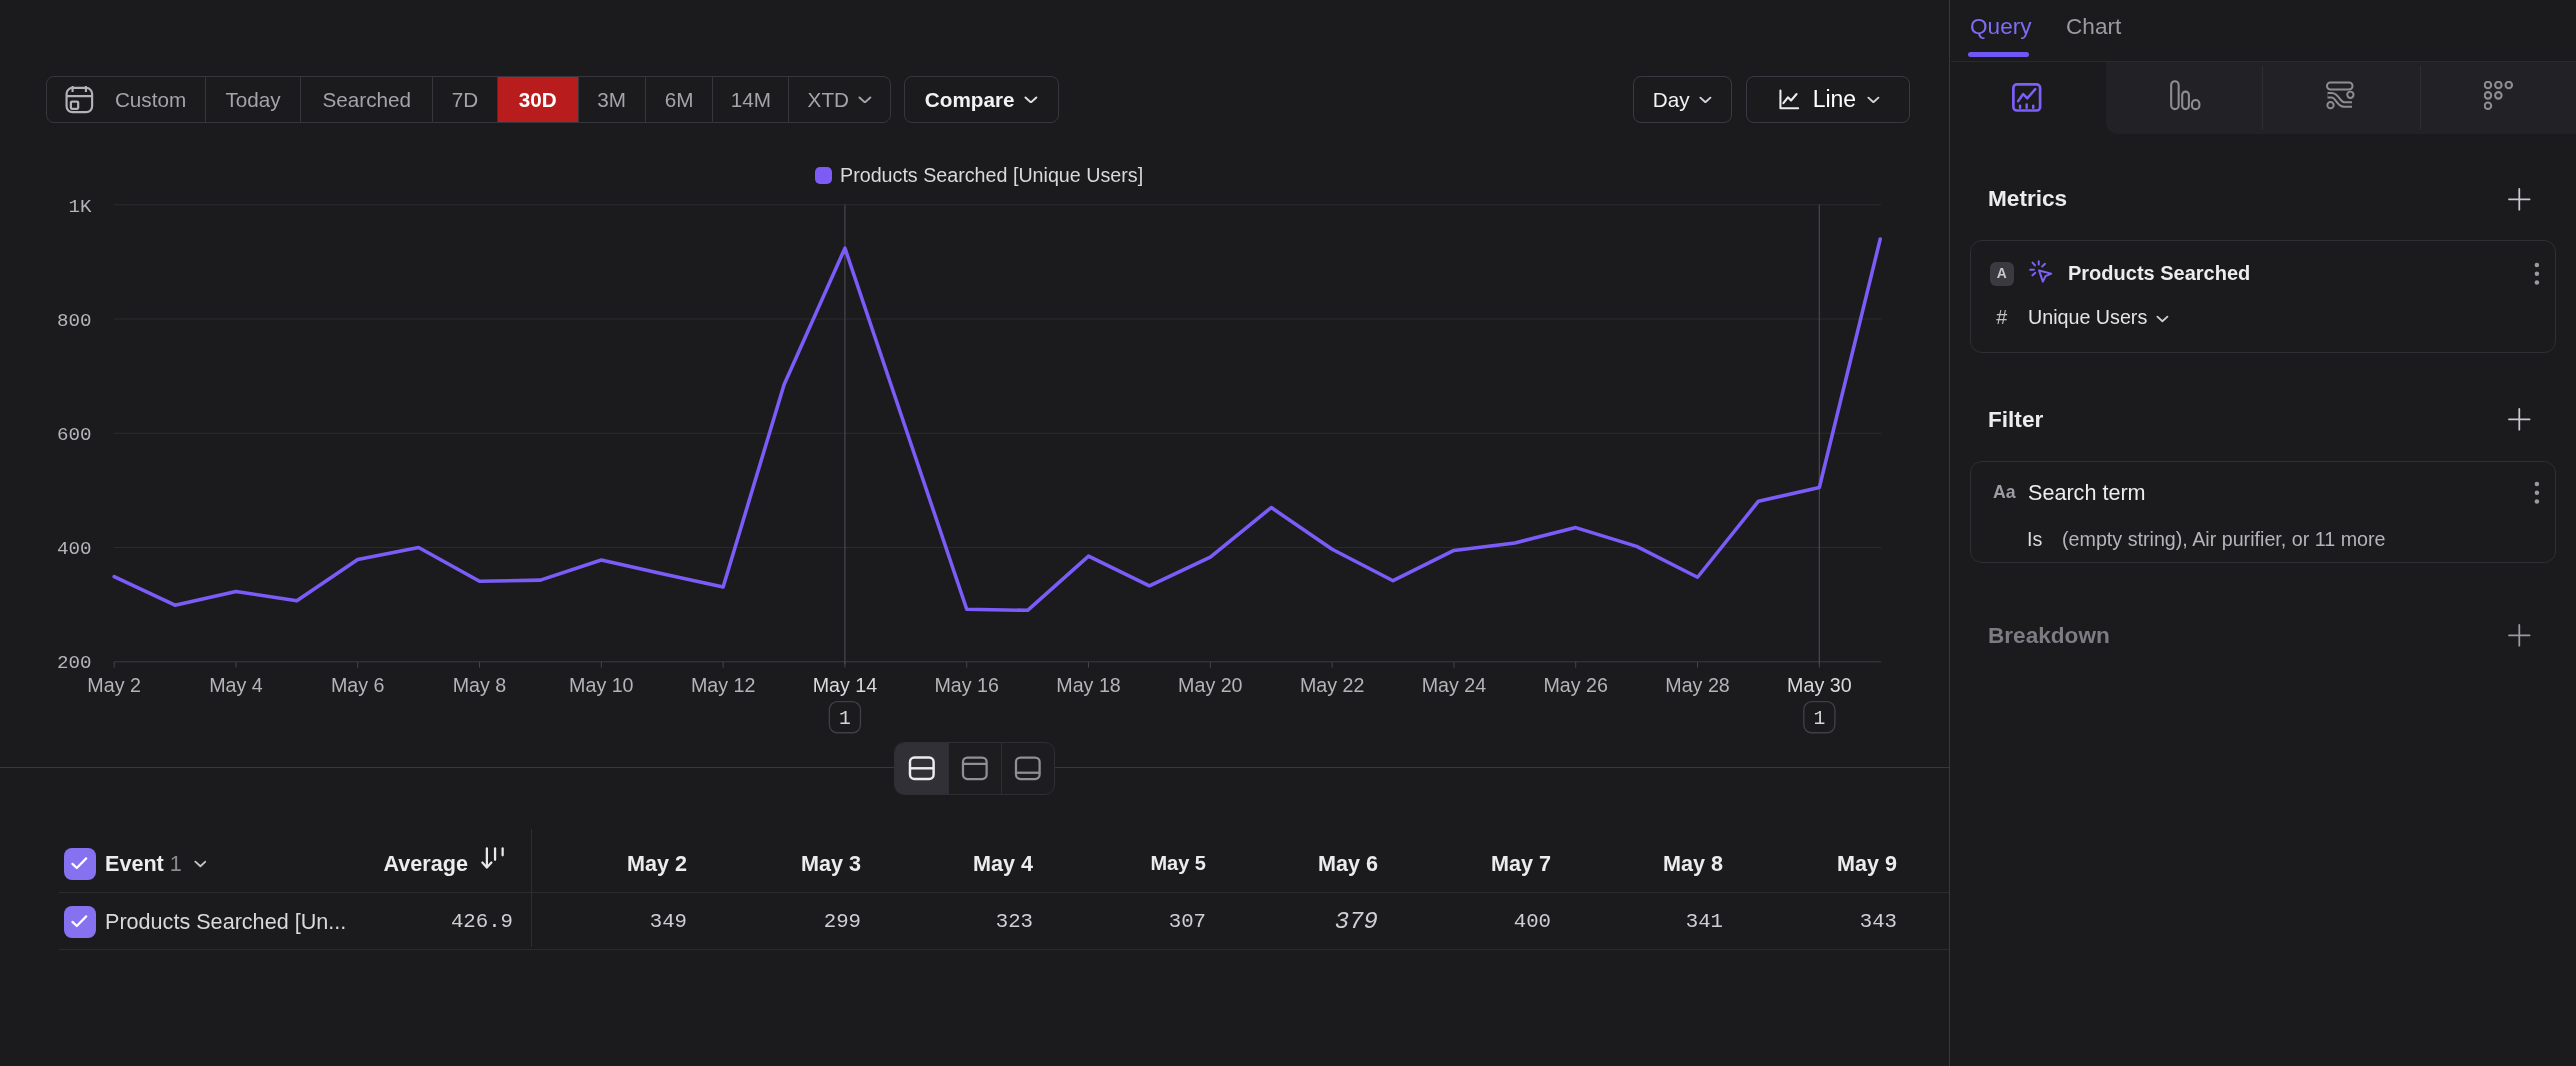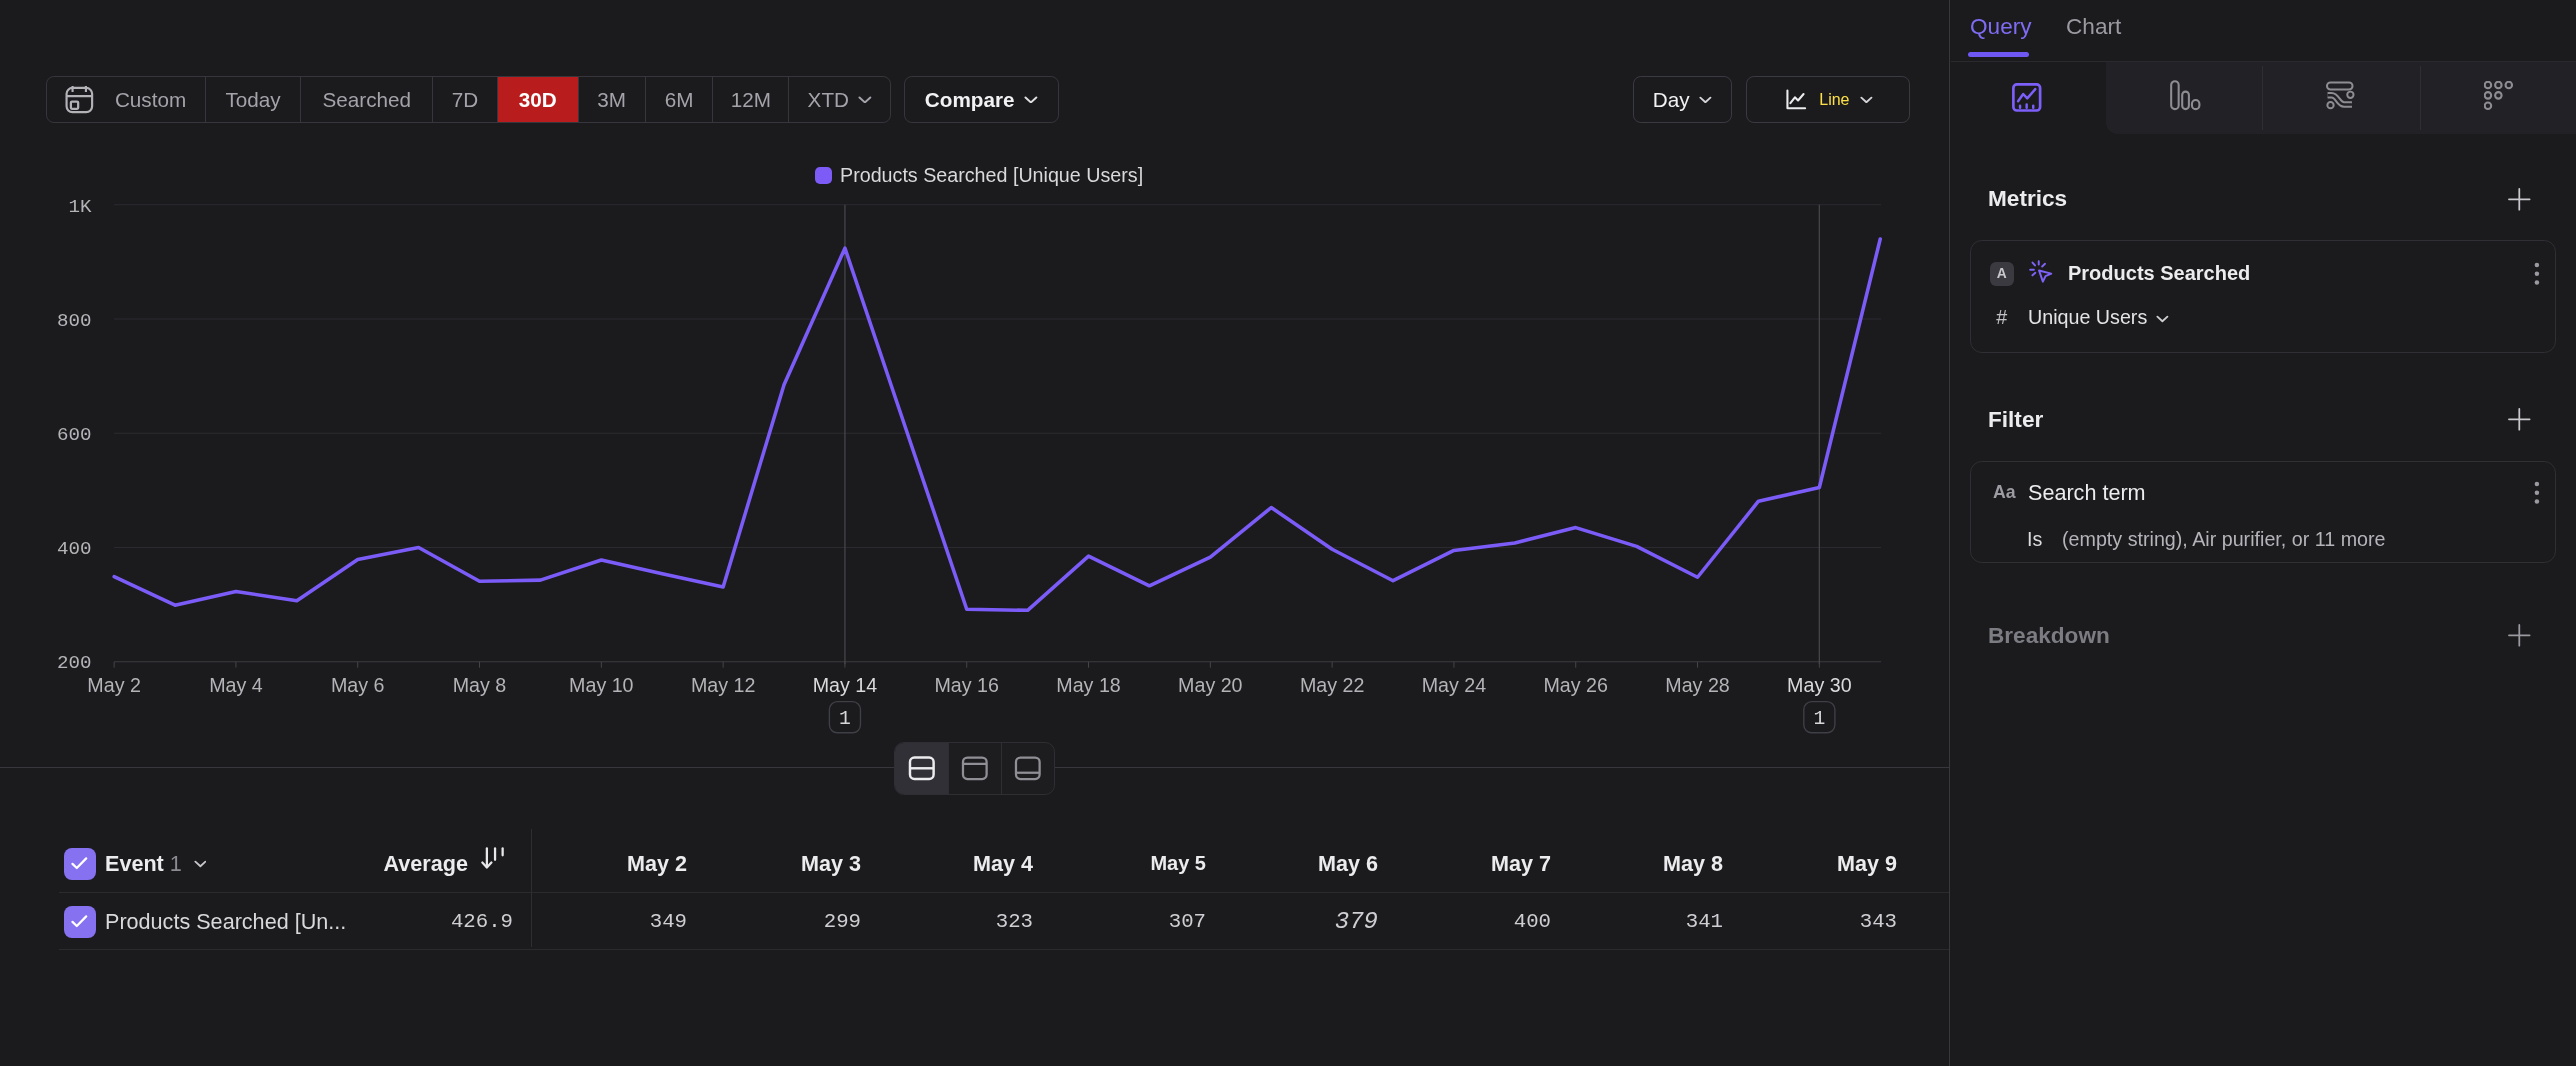--- a/index.html
+++ b/index.html
@@ -25,39 +25,39 @@
         <rect x="6" y="16.8" width="7.4" height="7.4" rx="1" stroke-width="2.3"></rect>
       </svg>
       <span>Custom</span>
     </div>
     <div class="seg" style="width:96px;">Today</div>
     <div class="seg" style="width:132px;">Searched</div>
     <div class="seg" style="width:65px;">7D</div>
     <div class="seg" style="width:81px;background:#b91c1c;color:#fff;font-weight:700;">30D</div>
     <div class="seg" style="width:67px;">3M</div>
     <div class="seg" style="width:68px;">6M</div>
-    <div class="seg" style="width:76px;">12M</div>
+    <div class="seg" style="width:76px;">14M</div>
     <div class="seg" style="width:101px;gap:8.9px;">XTD
       <svg width="13.8" height="7.9" viewBox="0 0 14 8" fill="none" stroke="#a3a3a9" stroke-width="2" stroke-linecap="round" stroke-linejoin="round">
           <path d="M1.5 1.5L7 6.5l5.5-5"></path>
         </svg>
     </div>
   </div>
   <div class="abs" style="left:904px;top:76px;width:155px;height:47px;border:1px solid #36363c;border-radius:7.9px;display:flex;align-items:center;justify-content:center;gap:9.8px;font-size:20.7px;color:#f2f2f4;font-weight:600;">Compare
     <svg width="13.8" height="7.9" viewBox="0 0 14 8" fill="none" stroke="#e0e0e3" stroke-width="2" stroke-linecap="round" stroke-linejoin="round">
         <path d="M1.5 1.5L7 6.5l5.5-5"></path>
       </svg>
   </div>
 
   <div class="abs" style="left:1633px;top:76px;width:99px;height:47px;border:1px solid #3a3a42;border-radius:7.9px;display:flex;align-items:center;justify-content:center;gap:9.8px;font-size:20.7px;color:#f2f2f4;text-align:center;">Day
     <svg width="12.8" height="7.9" viewBox="0 0 14 8" fill="none" stroke="#d6d6da" stroke-width="2" stroke-linecap="round" stroke-linejoin="round">
         <path d="M1.5 1.5L7 6.5l5.5-5"></path>
       </svg>
   </div>
-  <div class="abs" style="left:1746px;top:76px;width:164px;height:47px;border:1px solid #3a3a42;border-radius:7.9px;display:flex;align-items:center;justify-content:center;gap:10.8px;font-size:16px;color:#fde047;">
+  <div class="abs" style="left:1746px;top:76px;width:164px;height:47px;border:1px solid #3a3a42;border-radius:7.9px;display:flex;align-items:center;justify-content:center;gap:10.8px;font-size:23px;color:#ffffff;">
     <svg width="25.6" height="25.6" viewBox="0 0 26 26" fill="none" stroke="#ececef" stroke-width="2.1" stroke-linecap="round" stroke-linejoin="round">
       <path d="M4.5 3.5v18h18"></path>
       <path d="M7.5 16.5l4.6-6 3.2 3.2 5.6-6.6"></path>
     </svg>
     <span>Line</span>
     <svg width="12.8" height="7.9" viewBox="0 0 14 8" fill="none" stroke="#d6d6da" stroke-width="2" stroke-linecap="round" stroke-linejoin="round">
         <path d="M1.5 1.5L7 6.5l5.5-5"></path>
       </svg>
   </div>
 

